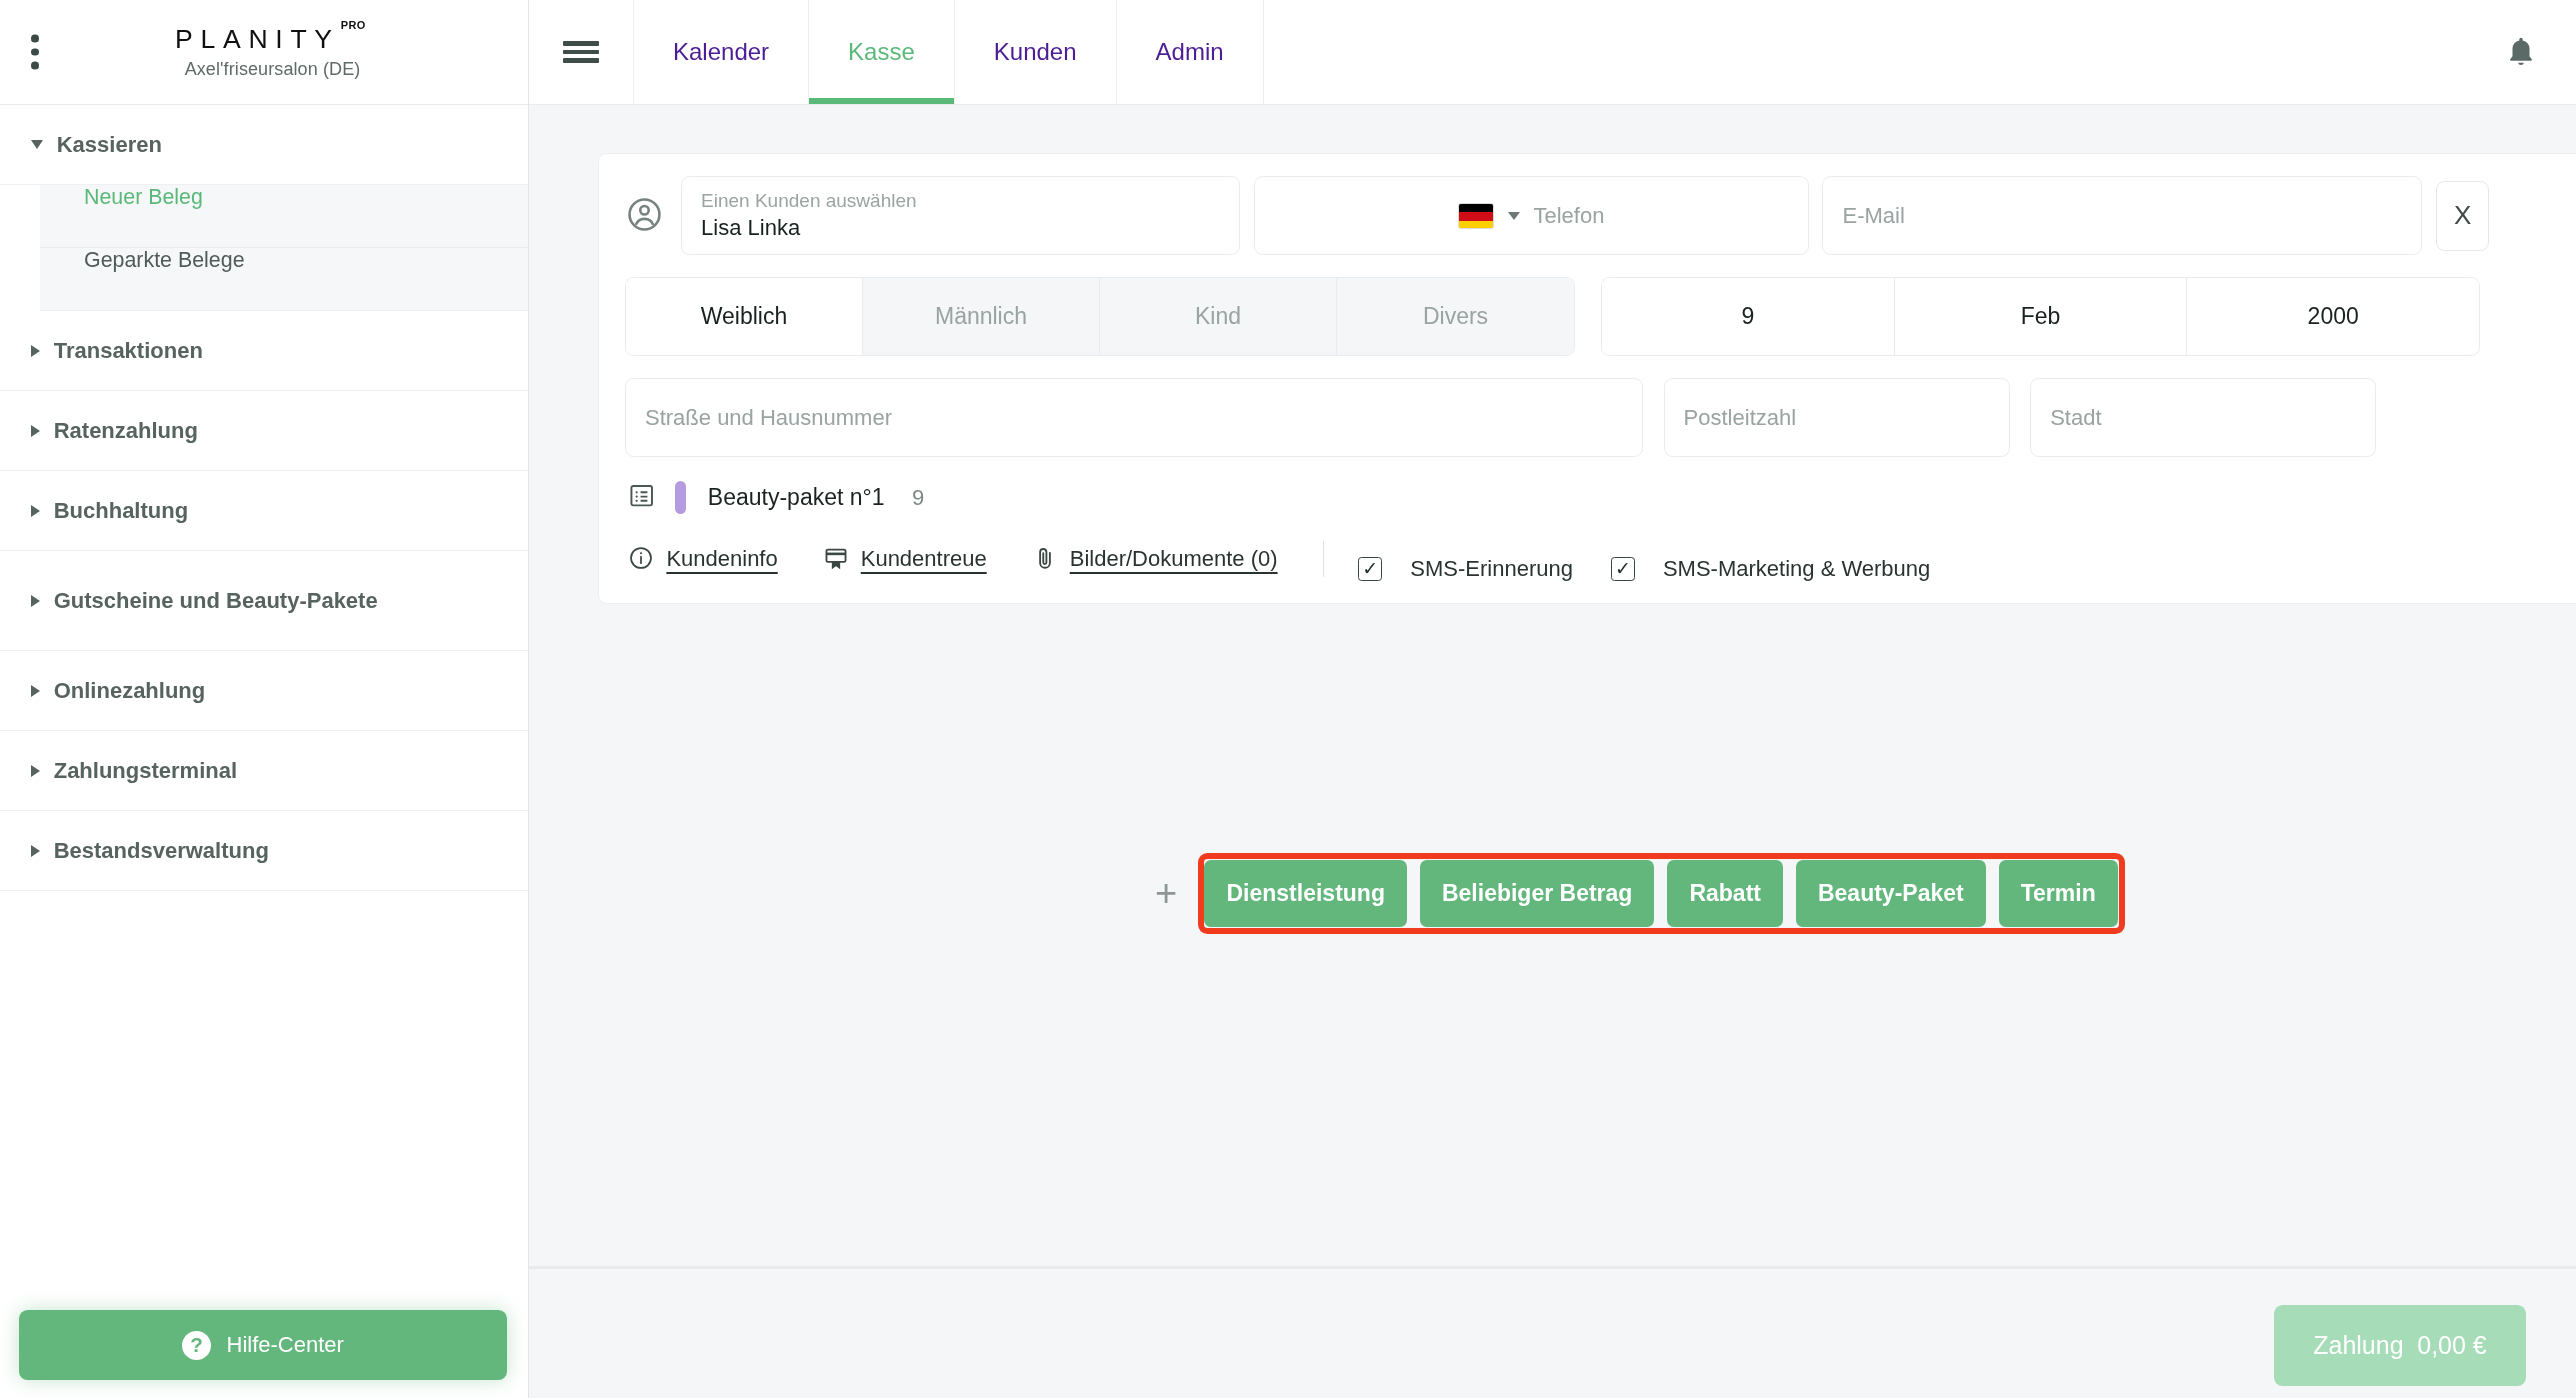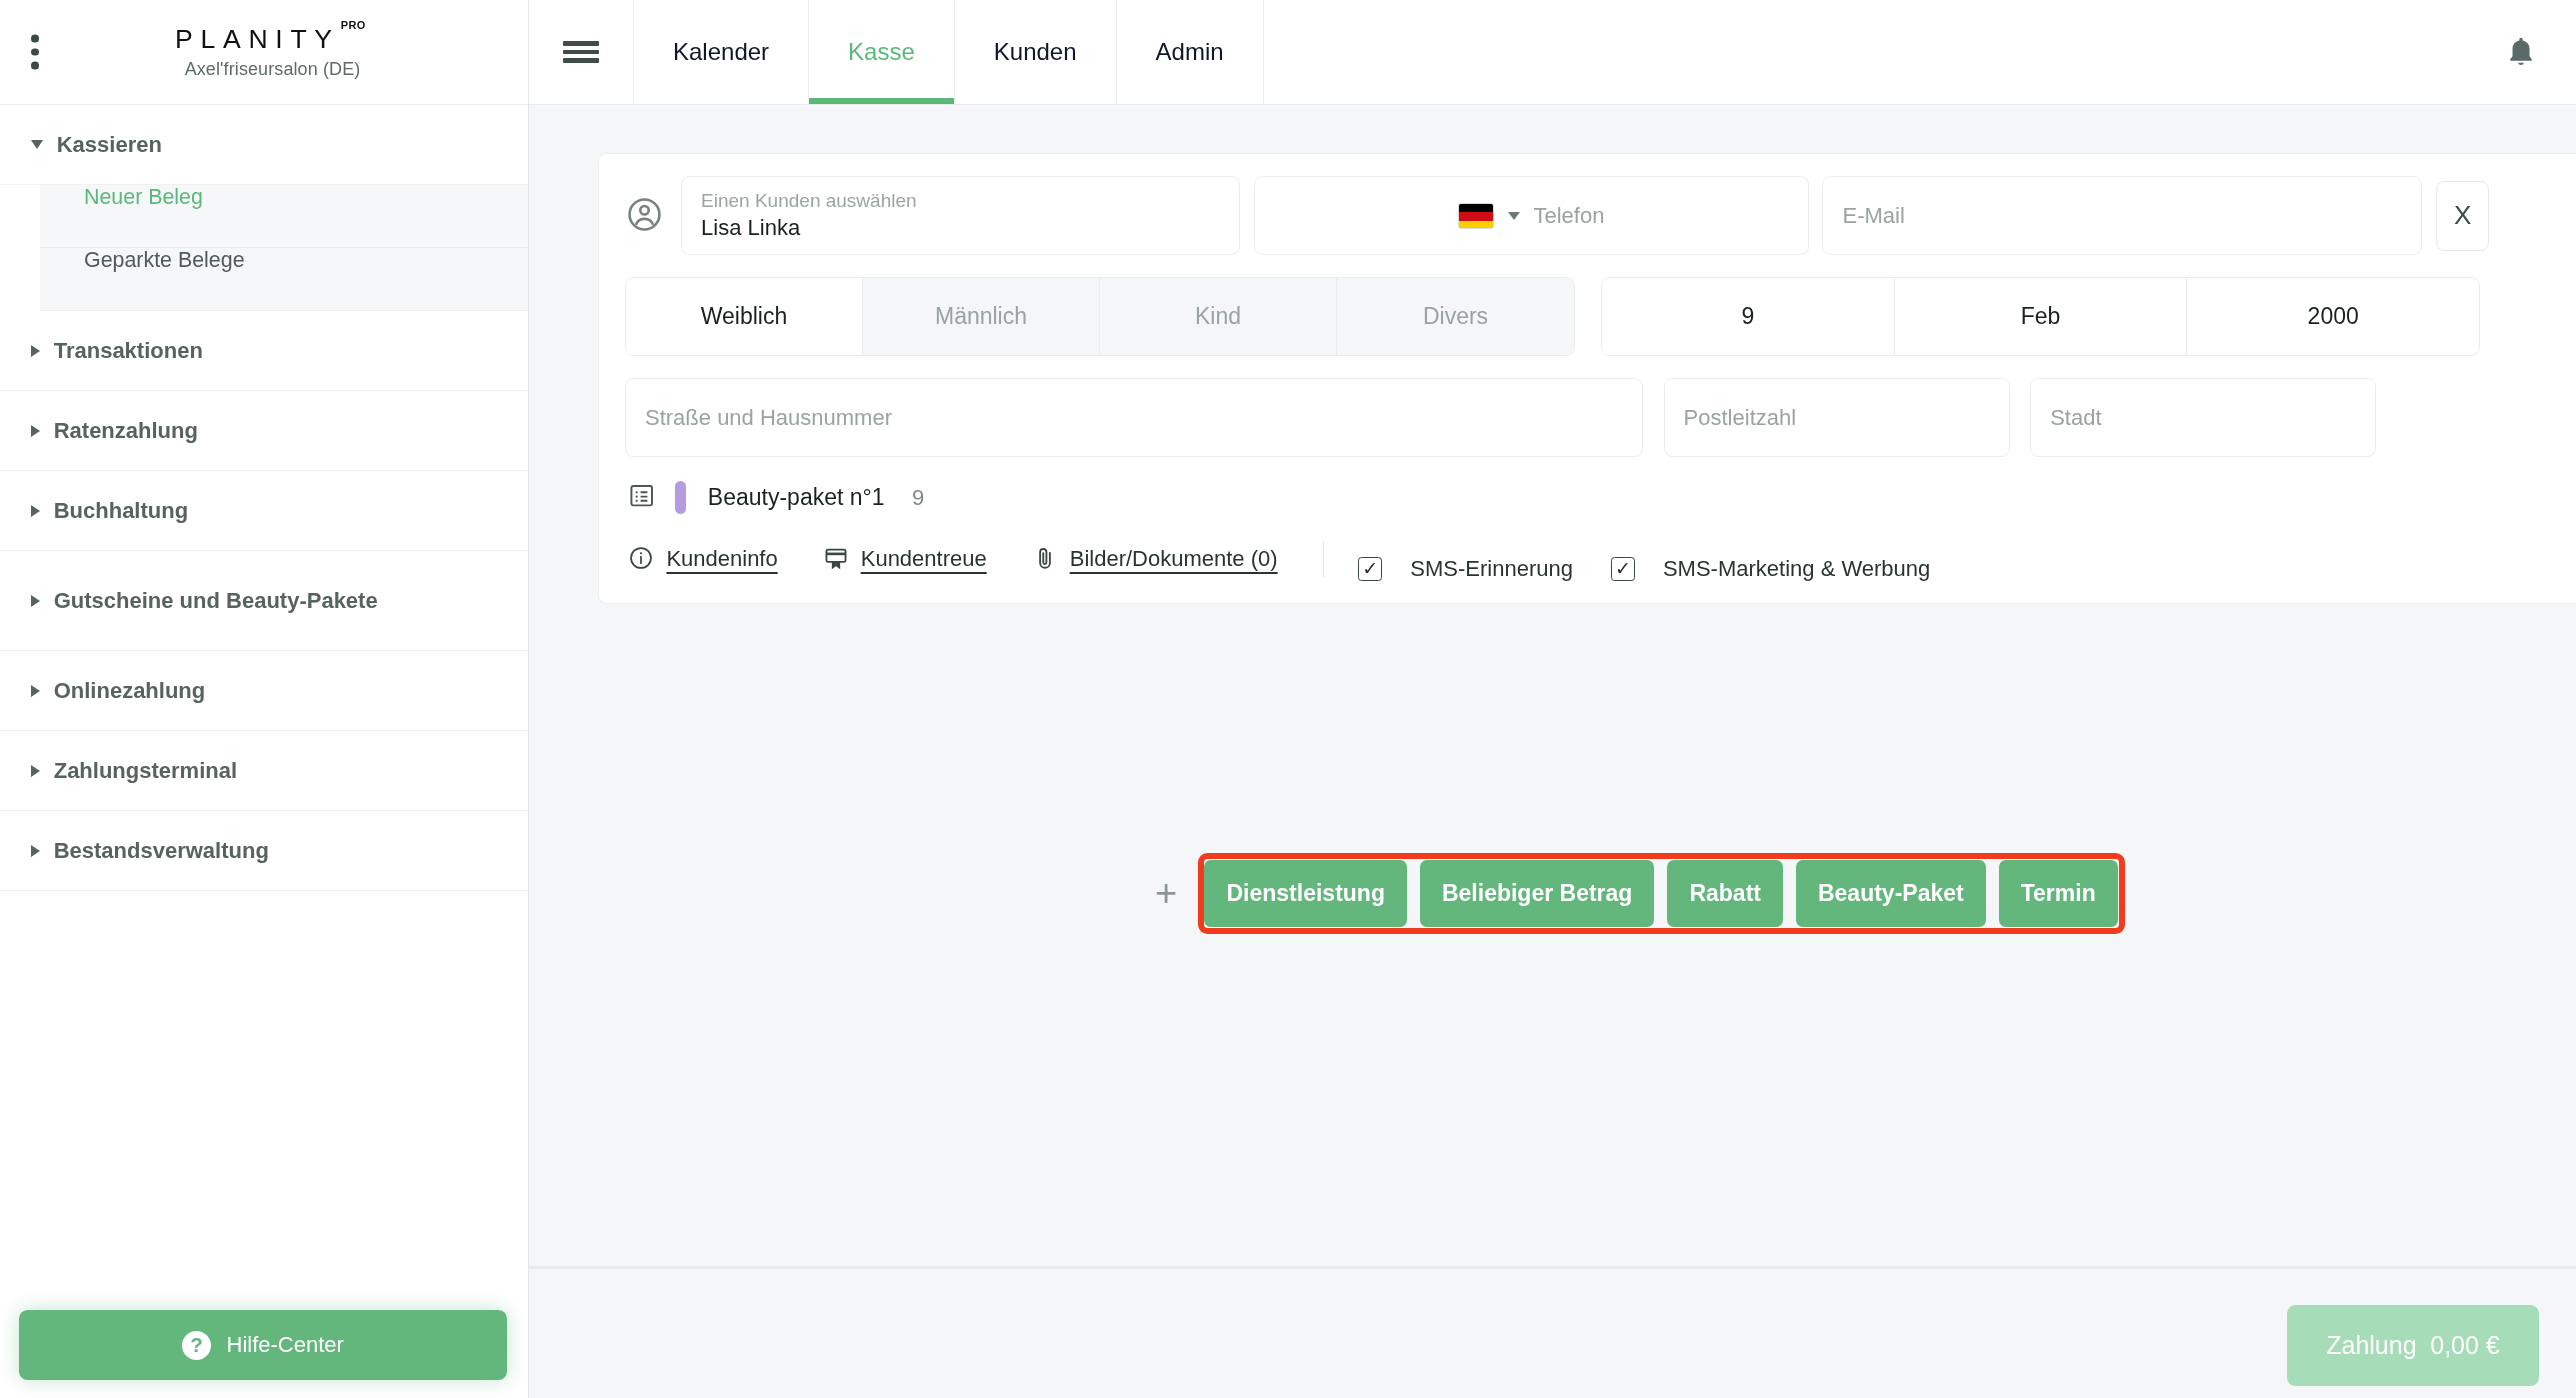--- a/index.html
+++ b/index.html
@@ -83,21 +83,21 @@
     height: 105px; background: #fff; display: flex; align-items: stretch;
     border-bottom: 1.7px solid #e9ecee; position: relative;
   }
   .burger {
     width: 105px; display: flex; align-items: center; justify-content: center;
     border-right: 1.7px solid #eceeef; cursor: pointer;
   }
   .burger i { display: block; width: 36px; height: 4.3px; background: #3f4d49; margin: 4.3px 0; border-radius: 0.9px; }
   .tab {
     display: flex; align-items: center; justify-content: center;
-    padding: 0 39px; font-size: 24px; color: #0f172a; cursor: pointer;
+    padding: 0 39px; font-size: 24px; color: #4c1d95; cursor: pointer;
     border-right: 1.7px solid #eceeef; position: relative;
   }
   .tab.active { color: #5ab879; }
   .tab.active::after {
     content: ""; position: absolute; left: 0; right: 0; bottom: 0; height: 6px; background: #5ab879;
   }
   .bell { margin-left: auto; width: 111px; display: flex; align-items: center; justify-content: center; cursor: pointer; }
 
   .content { position: relative; height: 1294px; }
 
@@ -177,21 +177,21 @@
     border: 6px solid #f03b1e; border-radius: 9.4px; pointer-events: none;
   }
   .act {
     background: #63b77d; color: #fff; border-radius: 6.9px;
     display: flex; align-items: center; justify-content: center;
     font-size: 23px; height: 67px; padding: 0 22px; cursor: pointer; white-space: nowrap;
   }
 
   .footer-div { position: absolute; left: 0; right: 0; top: 1161px; height: 2.6px; background: #e8eaec; }
   .pay-btn {
-    position: absolute; right: 37px; top: 1200px;
+    position: absolute; right: 50px; top: 1200px;
     width: 252px; height: 81px; background: #a6ddb8; color: #fff; border-radius: 8.6px;
     display: flex; align-items: center; justify-content: center; gap: 13.7px;
     font-size: 25px; cursor: pointer;
   }
 </style>
 </head>
 <body>
 
 <div class="app">
 

